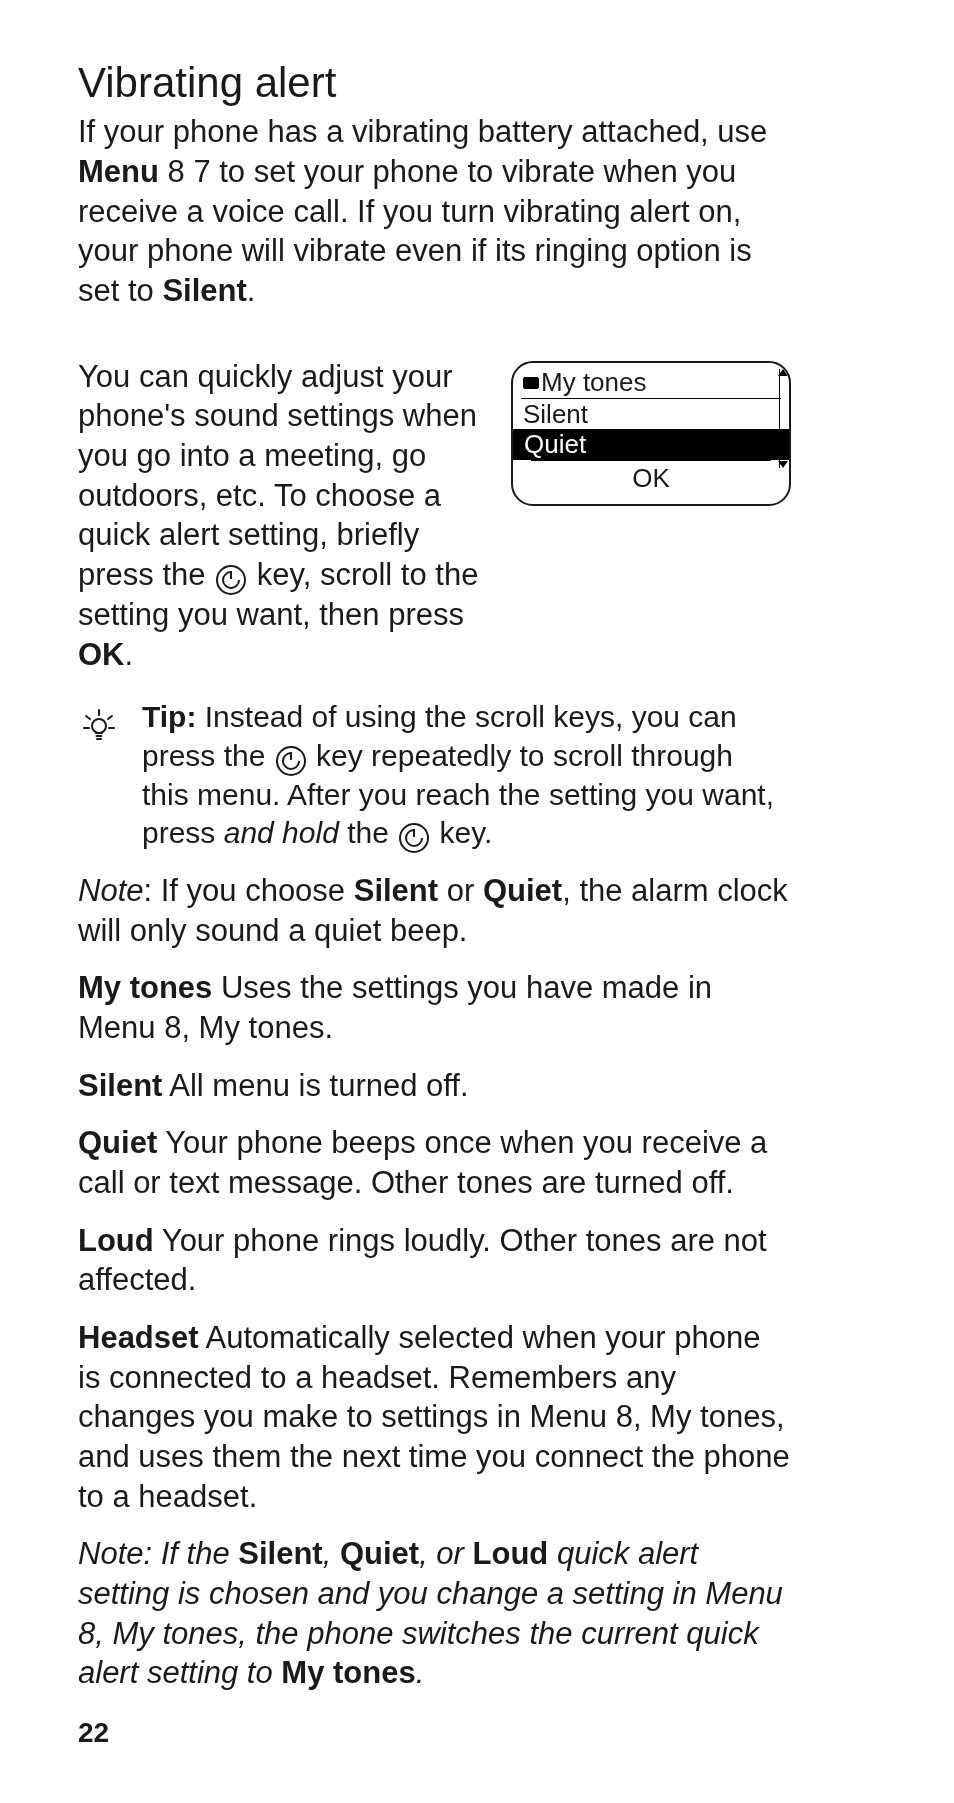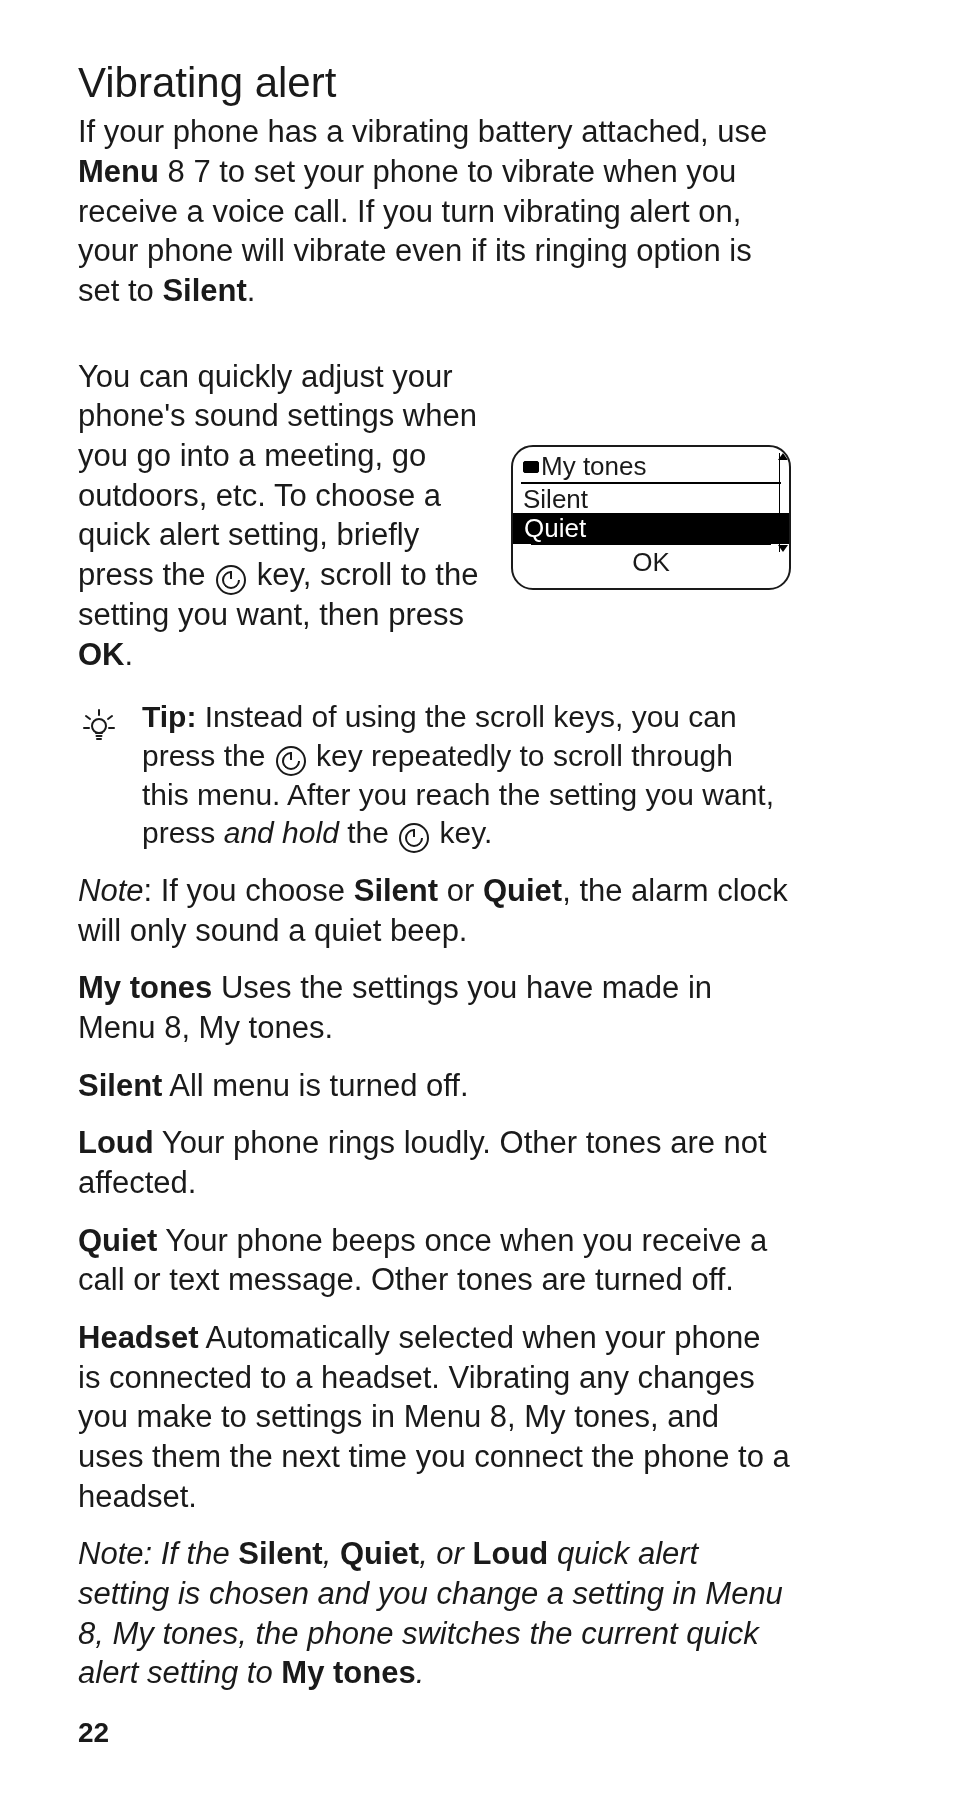--- a/index.html
+++ b/index.html
@@ -27,21 +27,21 @@
   p {
     font-family: Liberation Sans, sans-serif;
     font-size: 31px;
     line-height: 1.28;
     margin: 0 0 18px 0;
   }
   .bold { font-weight: 700; }
   .italic { font-style: italic; }
   .quick-wrap {
     display: flex;
-    align-items: center;
+    align-items: flex-start;
     gap: 16px;
   }
   .quick-wrap p { margin-bottom: 0; }
   .phone-screen {
     flex: 0 0 auto;
     width: 280px;
     margin-top: 4px;
   }
   .screen-outer {
     border: 2.5px solid #1a1a1a;
@@ -224,25 +224,25 @@
   </div>
 
   <p>
     <span class="italic">Note</span><span>:  If you choose </span><span class="bold">Silent</span><span> or </span><span class="bold">Quiet</span><span>, the alarm clock will only sound a quiet beep.</span>
   </p>
 
   <p class="defn"><span class="bold">My tones</span><span>  Uses the settings you have made in Menu 8, My tones.</span></p>
 
   <p class="defn"><span class="bold">Silent</span><span>  All menu is turned off.</span></p>
 
+  <p class="defn"><span class="bold">Quiet</span><span>  Your phone beeps once when you receive a call or text message. Other tones are turned off.</span></p>
+
   <p class="defn"><span class="bold">Loud</span><span>  Your phone rings loudly. Other tones are not affected.</span></p>
 
-  <p class="defn"><span class="bold">Quiet</span><span>  Your phone beeps once when you receive a call or text message. Other tones are turned off.</span></p>
-
-  <p class="defn"><span class="bold">Headset</span><span>  Automatically selected when your phone is connected to a headset. Vibrating any changes you make to settings in Menu 8, My tones, and uses them the next time you connect the phone to a headset.</span></p>
+  <p class="defn"><span class="bold">Headset</span><span>  Automatically selected when your phone is connected to a headset. Remembers any changes you make to settings in Menu 8, My tones, and uses them the next time you connect the phone to a headset.</span></p>
 
 
   <p class="italic">
     <span>Note:  If the </span><span class="bold" style="font-style:normal">Silent</span><span>, </span><span class="bold" style="font-style:normal">Quiet</span><span>, or </span><span class="bold" style="font-style:normal">Loud</span><span> quick alert setting is chosen and you change a setting in Menu 8, My tones, the phone switches the current quick alert setting to </span><span class="bold" style="font-style:normal">My tones</span><span>.</span>
   </p>
 
   <div class="page-num">22</div>
 </div>
 
 </body></html>

